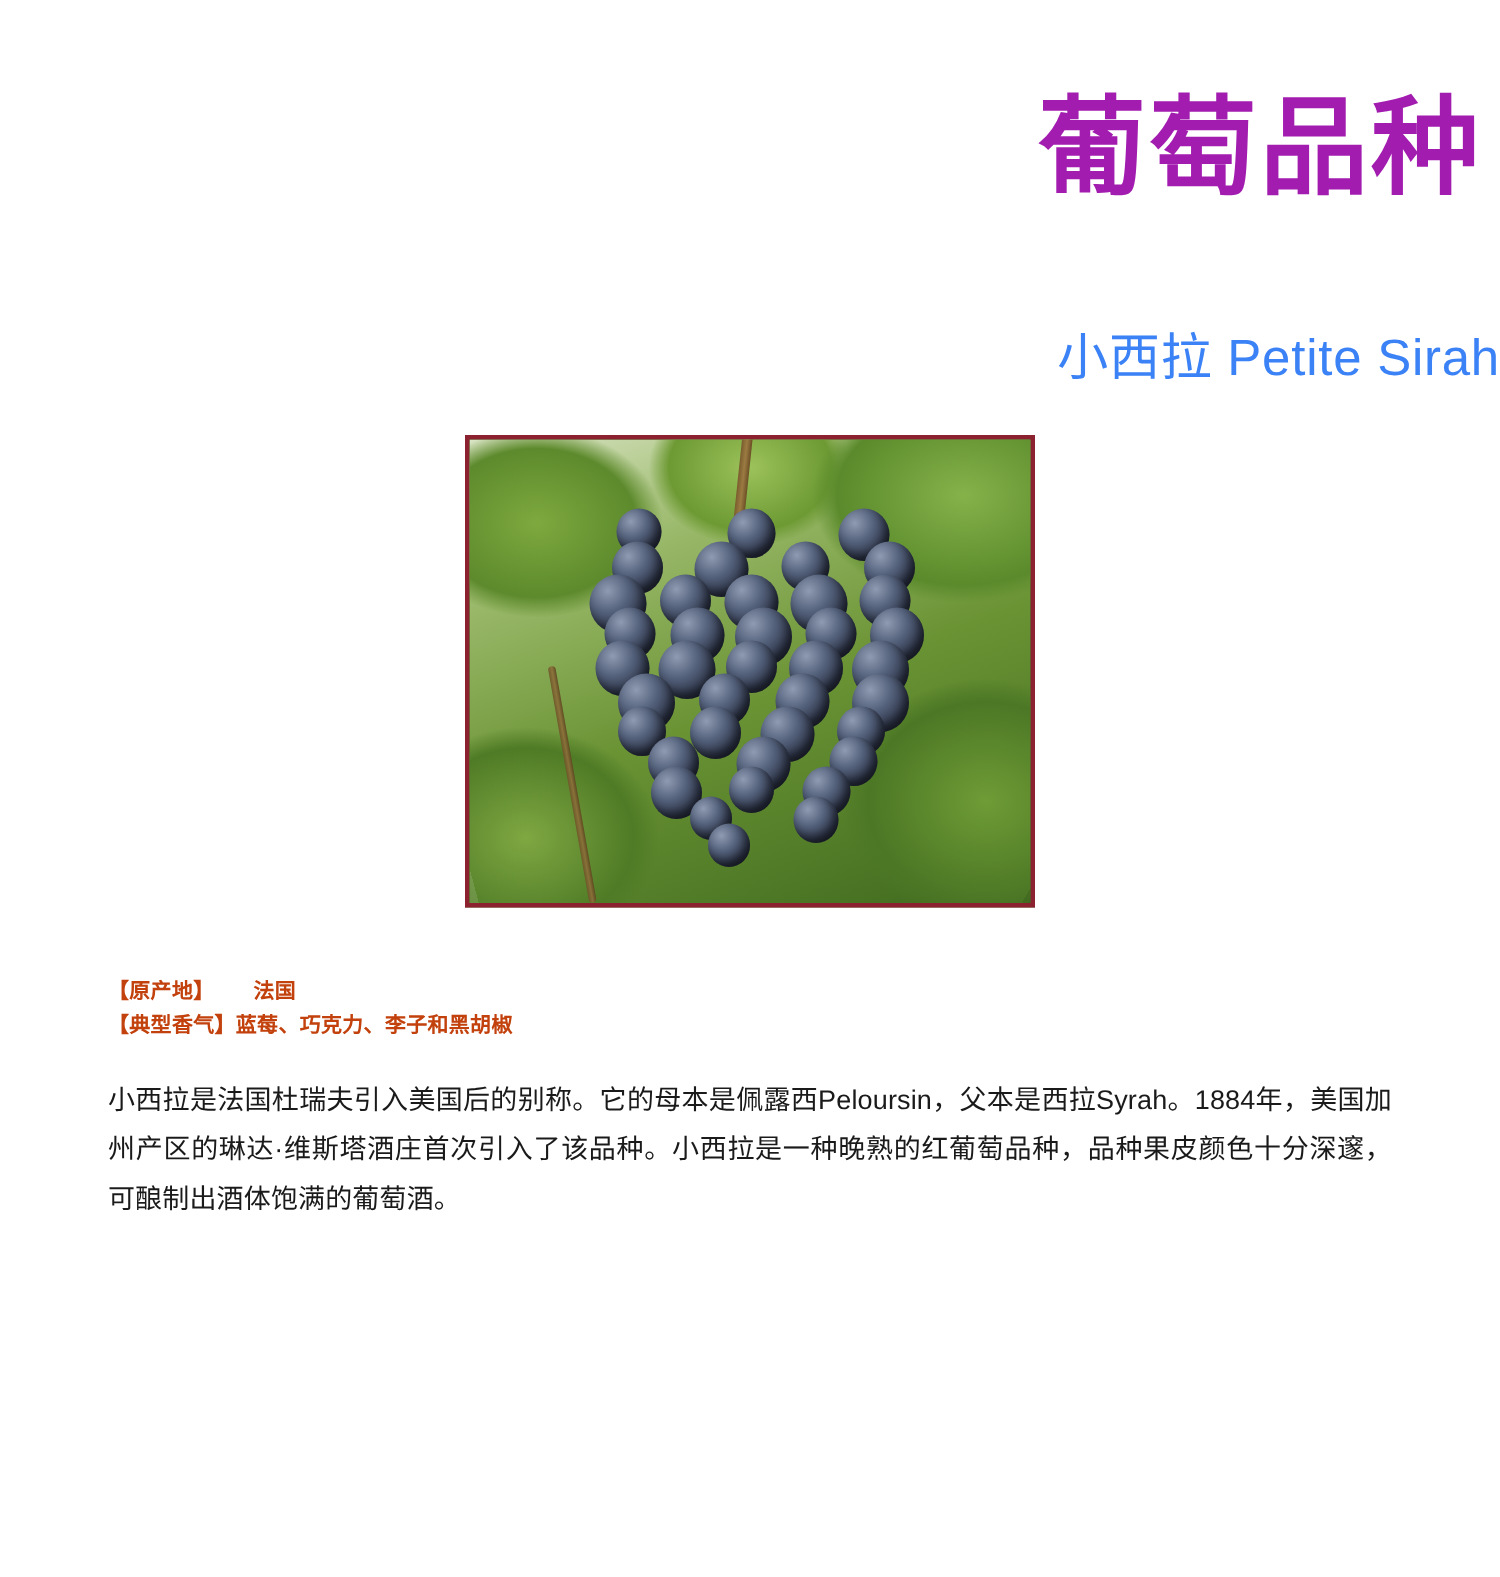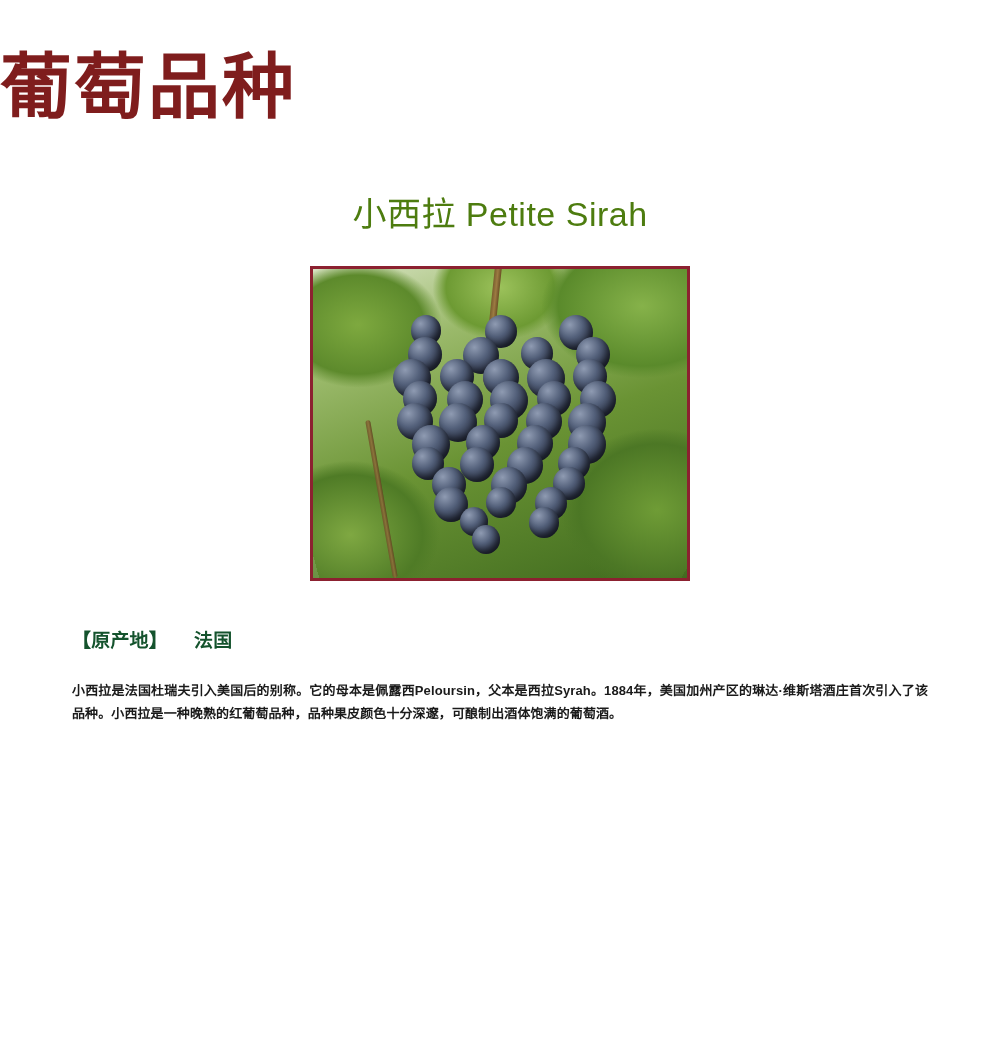--- a/index.html
+++ b/index.html
@@ -17,37 +17,37 @@
   }
   .page {
     width: 1000px;
     height: 1051px;
     position: relative;
     box-sizing: border-box;
   }
 
   
   .main-title {
-    text-align: left;
+    text-align: right;
     font-size: 72px;
     font-weight: bold;
     letter-spacing: 2px;
-    margin: 0;
+    margin: 12px;
     padding-top: 48px;
-    color: #7f1d1d;
+    color: #a21caf;
     line-height: 1.1;
   }
 
   .sub-title {
-    text-align: center;
+    text-align: right;
     font-size: 34px;
     font-weight: normal;
     margin: 0;
     padding-top: 60px;
-    color: #4d7c0f;
+    color: #3b82f6;
     letter-spacing: 0.5px;
   }
 
   
   .photo-wrap {
     margin: 30px auto 0 auto;
     width: 380px;
     height: 315px;
     border: 3px solid #8c2130;
     box-sizing: border-box;
@@ -115,38 +115,37 @@
     background: radial-gradient(circle at 32% 28%, #8f9bb2 0%, #53607a 38%, #2d3447 70%, #171b27 100%);
     box-shadow: inset -3px -4px 6px rgba(0,0,0,0.45);
   }
 
   
   .content {
     padding: 0 72px;
     margin-top: 44px;
   }
   .meta-line {
-    font-size: 19px;
+    font-size: 14px;
     font-weight: bold;
-    color: #14532d;
+    color: #c2410c;
     line-height: 1.65;
     letter-spacing: 0.2px;
   }
   .meta-line .gap {
     display: inline-block;
     width: 26px;
   }
   .para {
-    font-size: 13px;
+    font-size: 18px;
     line-height: 1.82;
     color: #1a1a1a;
     margin: 22px 0 0 0;
     text-align: justify;
     letter-spacing: 0.1px;
-    font-weight: bold;
   }
   .para.tight {
     margin-top: 0;
   }
 </style>
 </head>
 <body>
 
 <div class="page">
 
@@ -201,17 +200,20 @@
           <div class="berry" style="width: 28px; height: 28.7px; left: 63px; top: 210px;"></div>
         </div>
     </div>
   </div>
 
   <div class="content">
 
     <div class="meta-line">
       <span>【原产地】</span><span class="gap"></span><span>法国</span>
     </div>
+    <div class="meta-line">
+      <span>【典型香气】</span><span>蓝莓、巧克力、李子和黑胡椒</span>
+    </div>
 
     <p class="para">小西拉是法国杜瑞夫引入美国后的别称。它的母本是佩露西Peloursin，父本是西拉Syrah。1884年，美国加州产区的琳达·维斯塔酒庄首次引入了该品种。小西拉是一种晚熟的红葡萄品种，品种果皮颜色十分深邃，可酿制出酒体饱满的葡萄酒。</p>
 
   </div>
 </div>
 
 </body></html>

